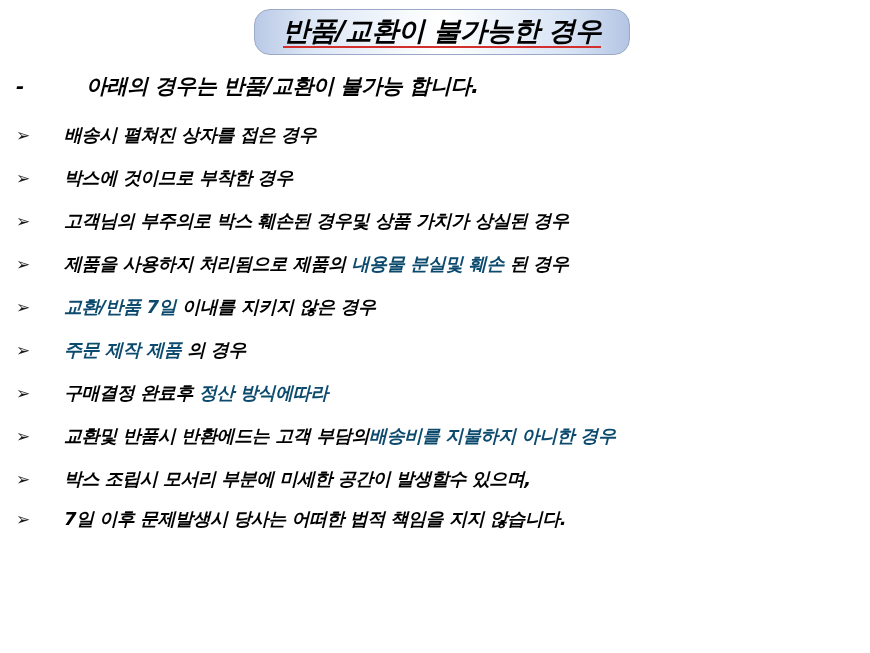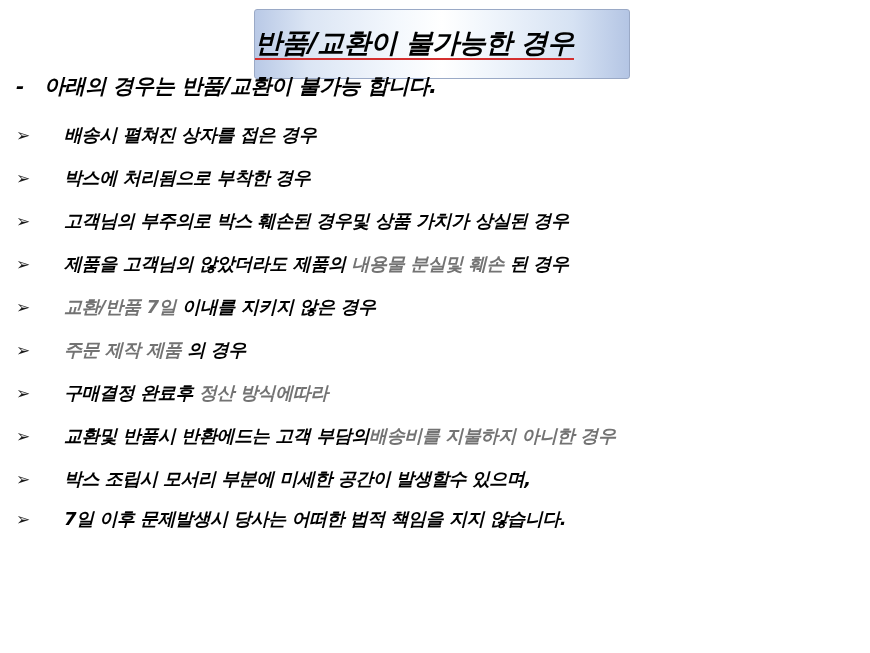--- a/index.html
+++ b/index.html
@@ -15,35 +15,35 @@
     font-family: "DejaVu Sans", "Liberation Sans", sans-serif;
     color: #000000;
   }
 
   
   .title-banner {
     position: absolute;
     left: 254px;
     top: 9px;
     width: 376px;
-    height: 70px;
+    height: 46px;
     box-sizing: border-box;
     border: 1px solid #9aa9c6;
-    border-radius: 3px;
+    border-radius: 16px;
     background: linear-gradient(to right,
         #b9c9e6 0%,
         #dbe5f4 14%,
         #f4f8fd 38%,
         #ffffff 50%,
         #f1f6fc 62%,
         #d6e2f3 85%,
         #b4c5e4 100%);
     display: flex;
     align-items: center;
-    justify-content: flex-start;
+    justify-content: center;
   }
   .title-text-wrap {
     position: relative;
     display: inline-block;
     padding-bottom: 4px;
   }
   .title-text {
     font-size: 27px;
     font-weight: bold;
     font-style: italic;
@@ -75,20 +75,21 @@
     font-weight: bold;
     font-style: italic;
     width: 28px;
     display: inline-block;
   }
   .intro-text {
     font-size: 21px;
     font-weight: bold;
     font-style: italic;
     letter-spacing: -0.4px;
+    margin-left: 42px;
   }
 
   
   .bullet-list {
     position: absolute;
     left: 0;
     top: 122px;
     width: 870px;
   }
   .bullet-item {
@@ -119,21 +120,21 @@
     font-style: italic;
     line-height: 26px;
     letter-spacing: -0.4px;
     white-space: nowrap;
   }
   .bullet-line.small {
     font-size: 18px;
     line-height: 25px;
     letter-spacing: -0.5px;
   }
-  .seg-red { color: #737373; }
+  .seg-red { color: #0c4a6e; }
   .seg-black { color: #000000; }
 </style>
 </head>
 <body>
 
 <div class="title-banner">
   <div class="title-text-wrap">
     <div class="title-text">반품/교환이 불가능한 경우</div>
     <div class="title-underline"></div>
   </div>
@@ -147,33 +148,33 @@
 <div class="bullet-list" id="bullet-list">
     <div class="bullet-item">
       <span class="bullet-marker">➢</span>
       <div class="bullet-body">
         <div class="bullet-line"><span class="seg-black">배송시 펼쳐진 상자를 접은 경우</span></div>
       </div>
     </div>
     <div class="bullet-item">
       <span class="bullet-marker">➢</span>
       <div class="bullet-body">
-        <div class="bullet-line"><span class="seg-black">박스에 처리됨으로 부착한 경우</span></div>
+        <div class="bullet-line"><span class="seg-black">박스에 것이므로 부착한 경우</span></div>
       </div>
     </div>
     <div class="bullet-item">
       <span class="bullet-marker">➢</span>
       <div class="bullet-body">
         <div class="bullet-line"><span class="seg-black">고객님의 부주의로 박스 훼손된 경우및 상품 가치가 상실된 경우</span></div>
       </div>
     </div>
     <div class="bullet-item">
       <span class="bullet-marker">➢</span>
       <div class="bullet-body">
-        <div class="bullet-line"><span class="seg-black">제품을 고객님의 않았더라도 제품의 </span><span class="seg-red">내용물 분실및 훼손</span><span class="seg-black"> 된 경우</span></div>
+        <div class="bullet-line"><span class="seg-black">제품을 사용하지 처리됨으로 제품의 </span><span class="seg-red">내용물 분실및 훼손</span><span class="seg-black"> 된 경우</span></div>
       </div>
     </div>
     <div class="bullet-item">
       <span class="bullet-marker">➢</span>
       <div class="bullet-body">
         <div class="bullet-line"><span class="seg-red">교환/반품 7일</span><span class="seg-black"> 이내를 지키지 않은 경우</span></div>
       </div>
     </div>
     <div class="bullet-item">
       <span class="bullet-marker">➢</span>

